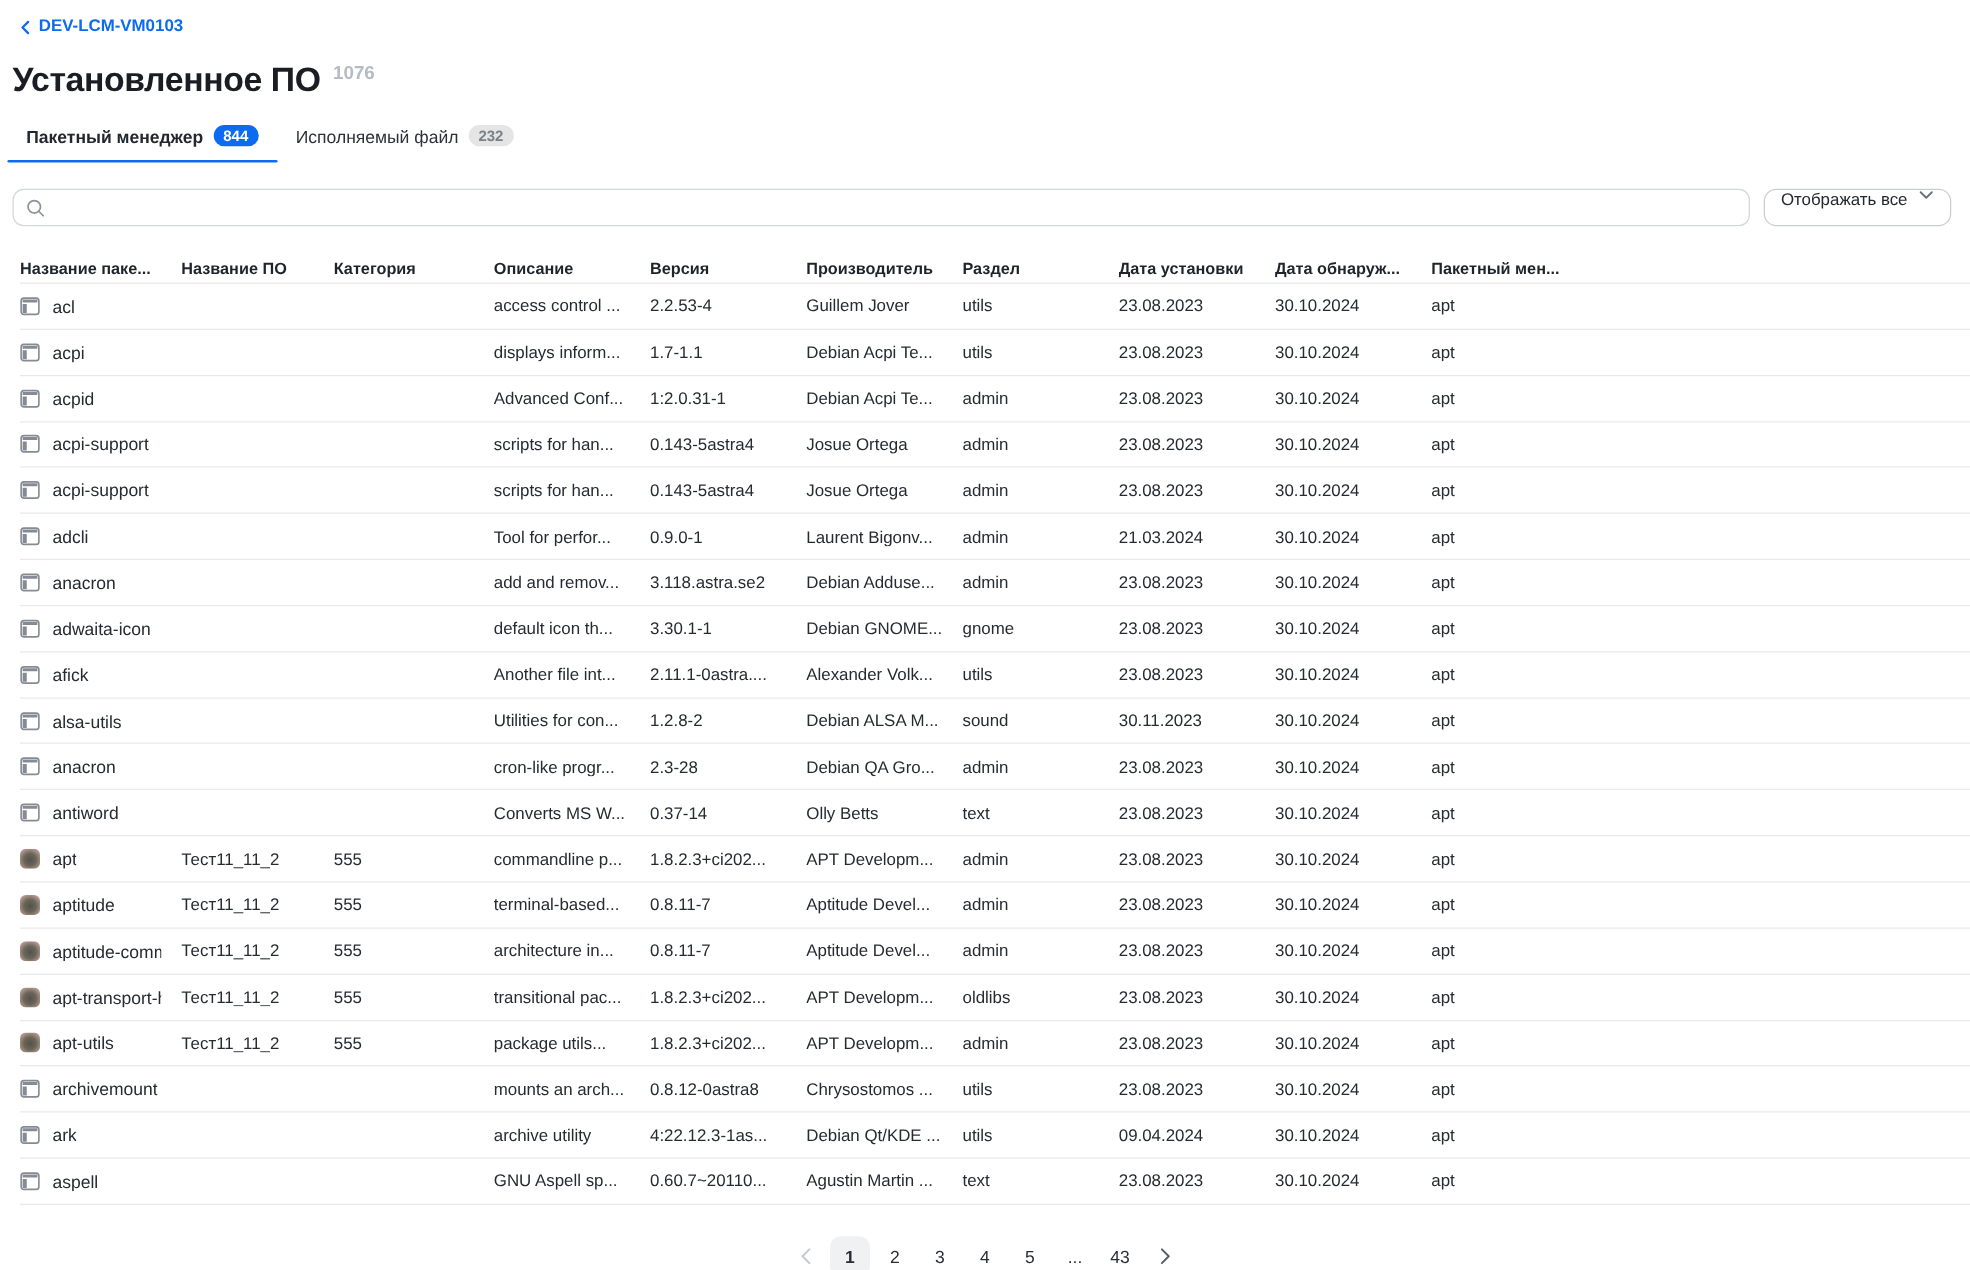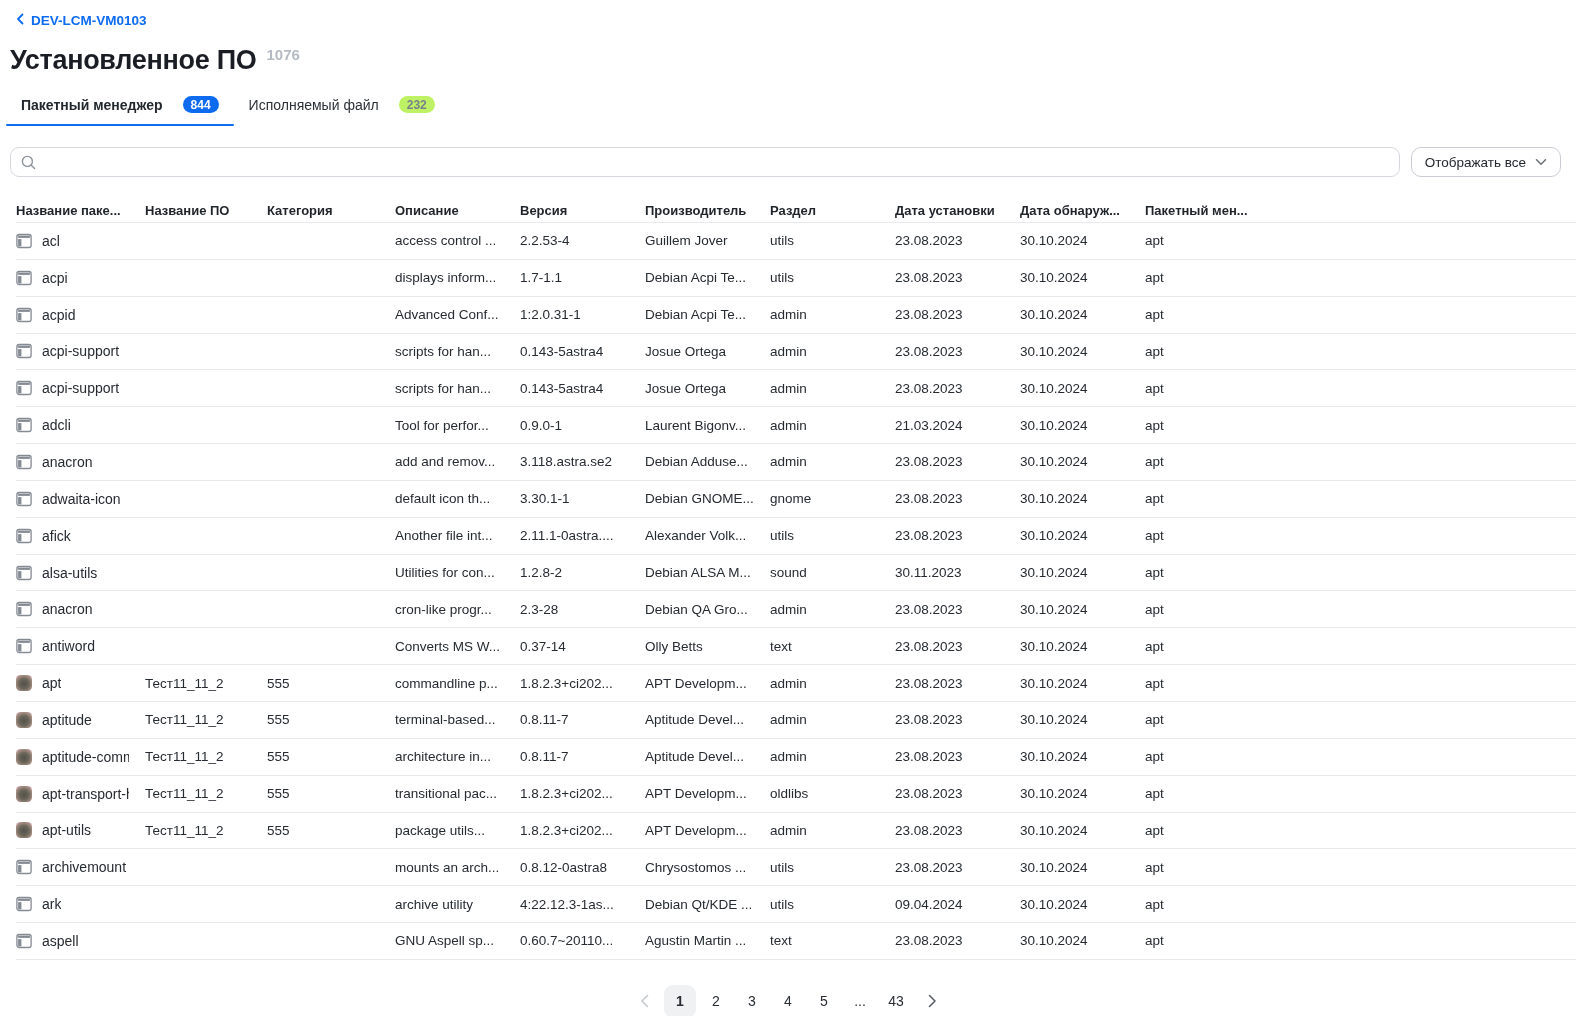--- a/index.html
+++ b/index.html
@@ -6,42 +6,42 @@
   html,body { width:1576px; height:1016px; background:#ffffff; overflow:hidden;
     font-family:"Liberation Sans","DejaVu Sans",sans-serif; }
   :root{
     --accent:#0d6bf0;
     --text-dark:#1a1e24;
     --text-cell:#262b31;
     --text-gray:#81878f;
     --row-border:#e7e9ec;
     --input-border:#d4d8dd;
   }
-  .back{ margin:13px 0 0 16px; display:inline-flex; align-items:flex-start; gap:7px;
+  .back{ margin:13px 0 0 16px; display:inline-flex; align-items:flex-end; gap:7px;
     color:var(--accent); font-size:13.5px; font-weight:600; cursor:pointer; text-decoration:none;}
   .title-row{ margin:16px 0 0 10px; display:flex; align-items:flex-start; gap:10px; height:32px;}
   .title-row h1{ font-size:27px; font-weight:700; color:var(--text-dark); letter-spacing:-.3px; line-height:30px;}
   .title-count{ font-size:15px; font-weight:600; color:#b5bbc2; margin-top:1px;}
   .tabs{ margin:13px 0 0 6px; display:flex; }
-  .tab{ position:relative; padding:6px 15px 13px; display:flex; align-items:center; gap:20px; cursor:pointer;}
+  .tab{ position:relative; padding:6px 15px 13px; display:flex; align-items:center; gap:8px; cursor:pointer;}
   .tab-label{ font-size:14px; font-weight:600; color:#23282e; }
   .tab.inactive .tab-label{ color:#2c3137; font-weight:500; }
   .tab.active::after{ content:''; position:absolute; left:0; right:0; bottom:0; height:2.5px;
     background:var(--accent); border-radius:2px;}
   .badge{ border-radius:999px; font-size:12px; font-weight:600; padding:2.5px 8px; line-height:1;}
   .badge.blue{ background:var(--accent); color:#fff; }
-  .badge.gray{ background:#bef264; color:#7a8189; }
+  .badge.gray{ background:#e5e5e5; color:#7a8189; }
   .toolbar{ margin:21px 15px 0 10px; display:flex; gap:11px; }
   .search{ flex:1; height:30px; border:1px solid var(--input-border); border-radius:9px;
     display:flex; align-items:center; padding:0 10px; gap:8px; background:#fff;}
   .search input{ border:none; outline:none; flex:1; font-size:14px; color:#262b31; background:transparent;
     font-family:"Liberation Sans","DejaVu Sans",sans-serif;}
   .search input::placeholder{ color:#8d939b; }
   .display-btn{ height:30px; min-width:146px; border:1px solid #c9cdd3; border-radius:10px; background:#fff;
-    display:flex; align-items:center; justify-content:center; gap:9px; padding:0 13px;
+    display:flex; align-items:flex-start; justify-content:center; gap:9px; padding:0 13px;
     font-size:13.5px; color:#23282e; cursor:pointer; font-family:inherit;}
   .table{ margin-top:21px; padding-left:16px; }
   .thead,.trow{ display:grid;
     grid-template-columns:129px 122px 128px 125px 125px 125px 125px 125px 125px 1fr; }
   .thead{ height:25px; border-bottom:1px solid var(--row-border); align-items:center; }
   .th{ font-size:13px; font-weight:700; color:#1f242a; white-space:nowrap; overflow:hidden;
     position:relative; padding-right:10px; cursor:pointer;}
   .th + .th::before{ content:''; position:absolute; left:-11px; top:1px; width:1px; height:15px; background:#dde0e4;}
   .trow{ height:36.85px; border-bottom:1px solid var(--row-border); align-items:center; cursor:pointer;}
   .td{ font-size:13.5px; color:var(--text-cell); white-space:nowrap; overflow:hidden; padding-right:12px;}

